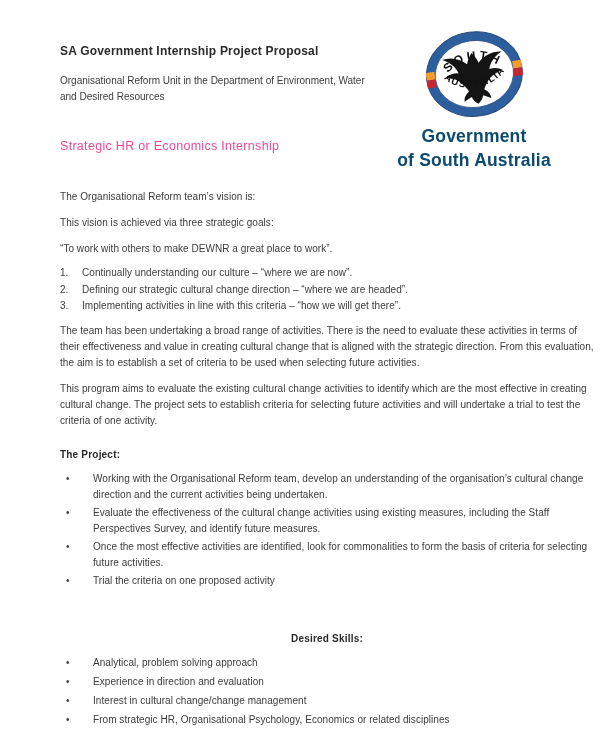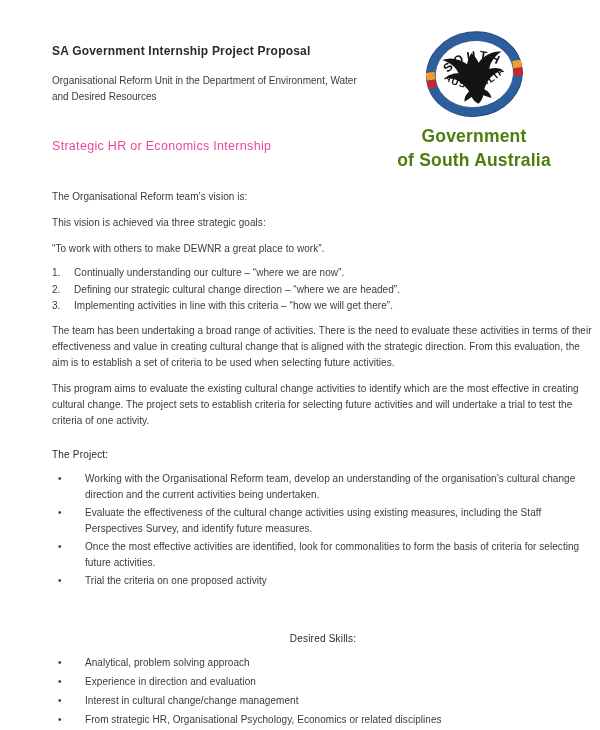--- a/index.html
+++ b/index.html
@@ -5,50 +5,50 @@
   html,body { margin:0; padding:0; background:#ffffff; }
   .page {
     position:relative;
     width:600px; height:730px;
     background:#ffffff;
     font-family:"Liberation Sans", sans-serif;
     color:#3b3b3b;
     overflow:hidden;
     box-sizing:border-box;
   }
-  .content { padding:44px 6px 0 52px; box-sizing:border-box; }
+  .content { padding:44px 6px 0 52px; box-sizing:border-box;margin-left:8px; }
 
   .doc-title { font-size:12px; font-weight:700; color:#2a2a2a; letter-spacing:0.2px; }
   .doc-subtitle { margin-top:15px; font-size:10px; line-height:15.5px; max-width:312px; }
   .position-title { margin-top:35px; font-size:12.5px; letter-spacing:0.3px; color:#ec4899; }
 
   .para { font-size:10px; line-height:16px; letter-spacing:0.05px; max-width:540px; }
   .p-vision   { margin-top:36px; }
   .p-quote    { margin-top:10px; }
   .p-goals    { margin-top:10px; }
   .p-activities { margin-top:8px; }
   .p-program  { margin-top:10px; }
 
   .goal-list { margin-top:8px; }
   .goal-row { display:flex; font-size:10px; line-height:16.5px; letter-spacing:0.05px; }
   .goal-num { flex:none; width:22px; }
 
-  .section-heading { font-size:10px; font-weight:400; color:#2a2a2a; letter-spacing:0.2px; }
+  .section-heading { font-size:10px; font-weight:700; color:#2a2a2a; letter-spacing:0.2px; }
   .project-heading { margin-top:20px; }
   .skills-heading  { margin-top:44px;text-align:center; }
 
   .bullet-list { margin-top:11px; }
   .bullet-row { display:flex; font-size:10px; line-height:16px; letter-spacing:0.05px; margin-bottom:2px; max-width:548px; }
   .bullet-dot { flex:none; width:33px; padding-left:6px; box-sizing:border-box; }
   .skills-list .bullet-row { margin-bottom:3px; }
 
   
   .logo-block { position:absolute; top:31px; right:30px; width:192px; text-align:center; }
   .badge { display:inline-block; }
-  .gov-wordmark { margin-top:3px; font-weight:700; font-size:17.5px; line-height:21px; color:#4d7c0f; letter-spacing:0.2px; white-space:nowrap; }
+  .gov-wordmark { margin-top:3px; font-weight:700; font-size:17.5px; line-height:21px; color:#0c4a6e; letter-spacing:0.2px; white-space:nowrap; }
 </style>
 </head>
 <body>
 
 <div class="page">
 
   <div class="logo-block">
     <span class="badge">
       <svg width="97" height="88" viewBox="0 0 100 90" xmlns="http://www.w3.org/2000/svg">
         <g transform="rotate(-8 50 45)">

